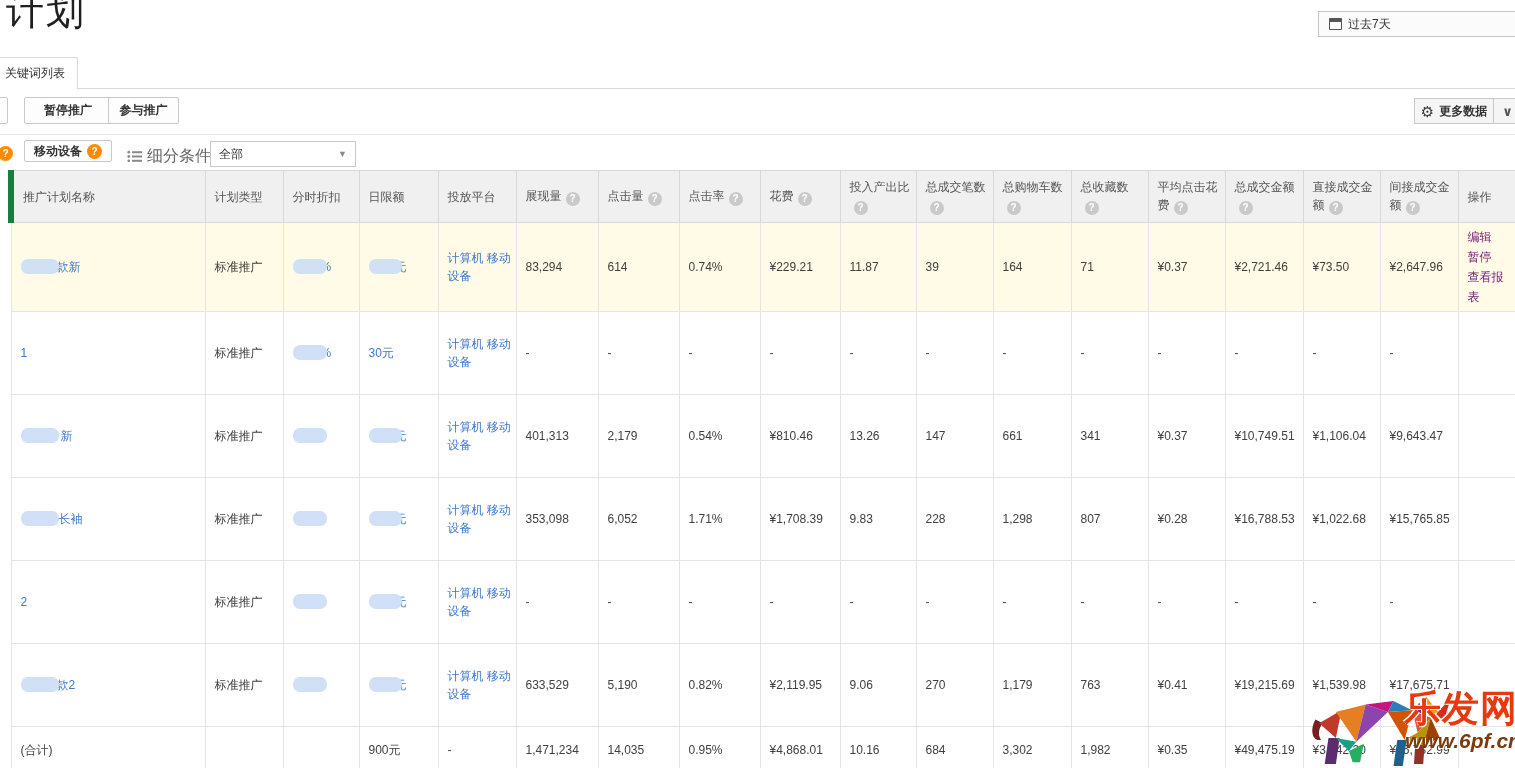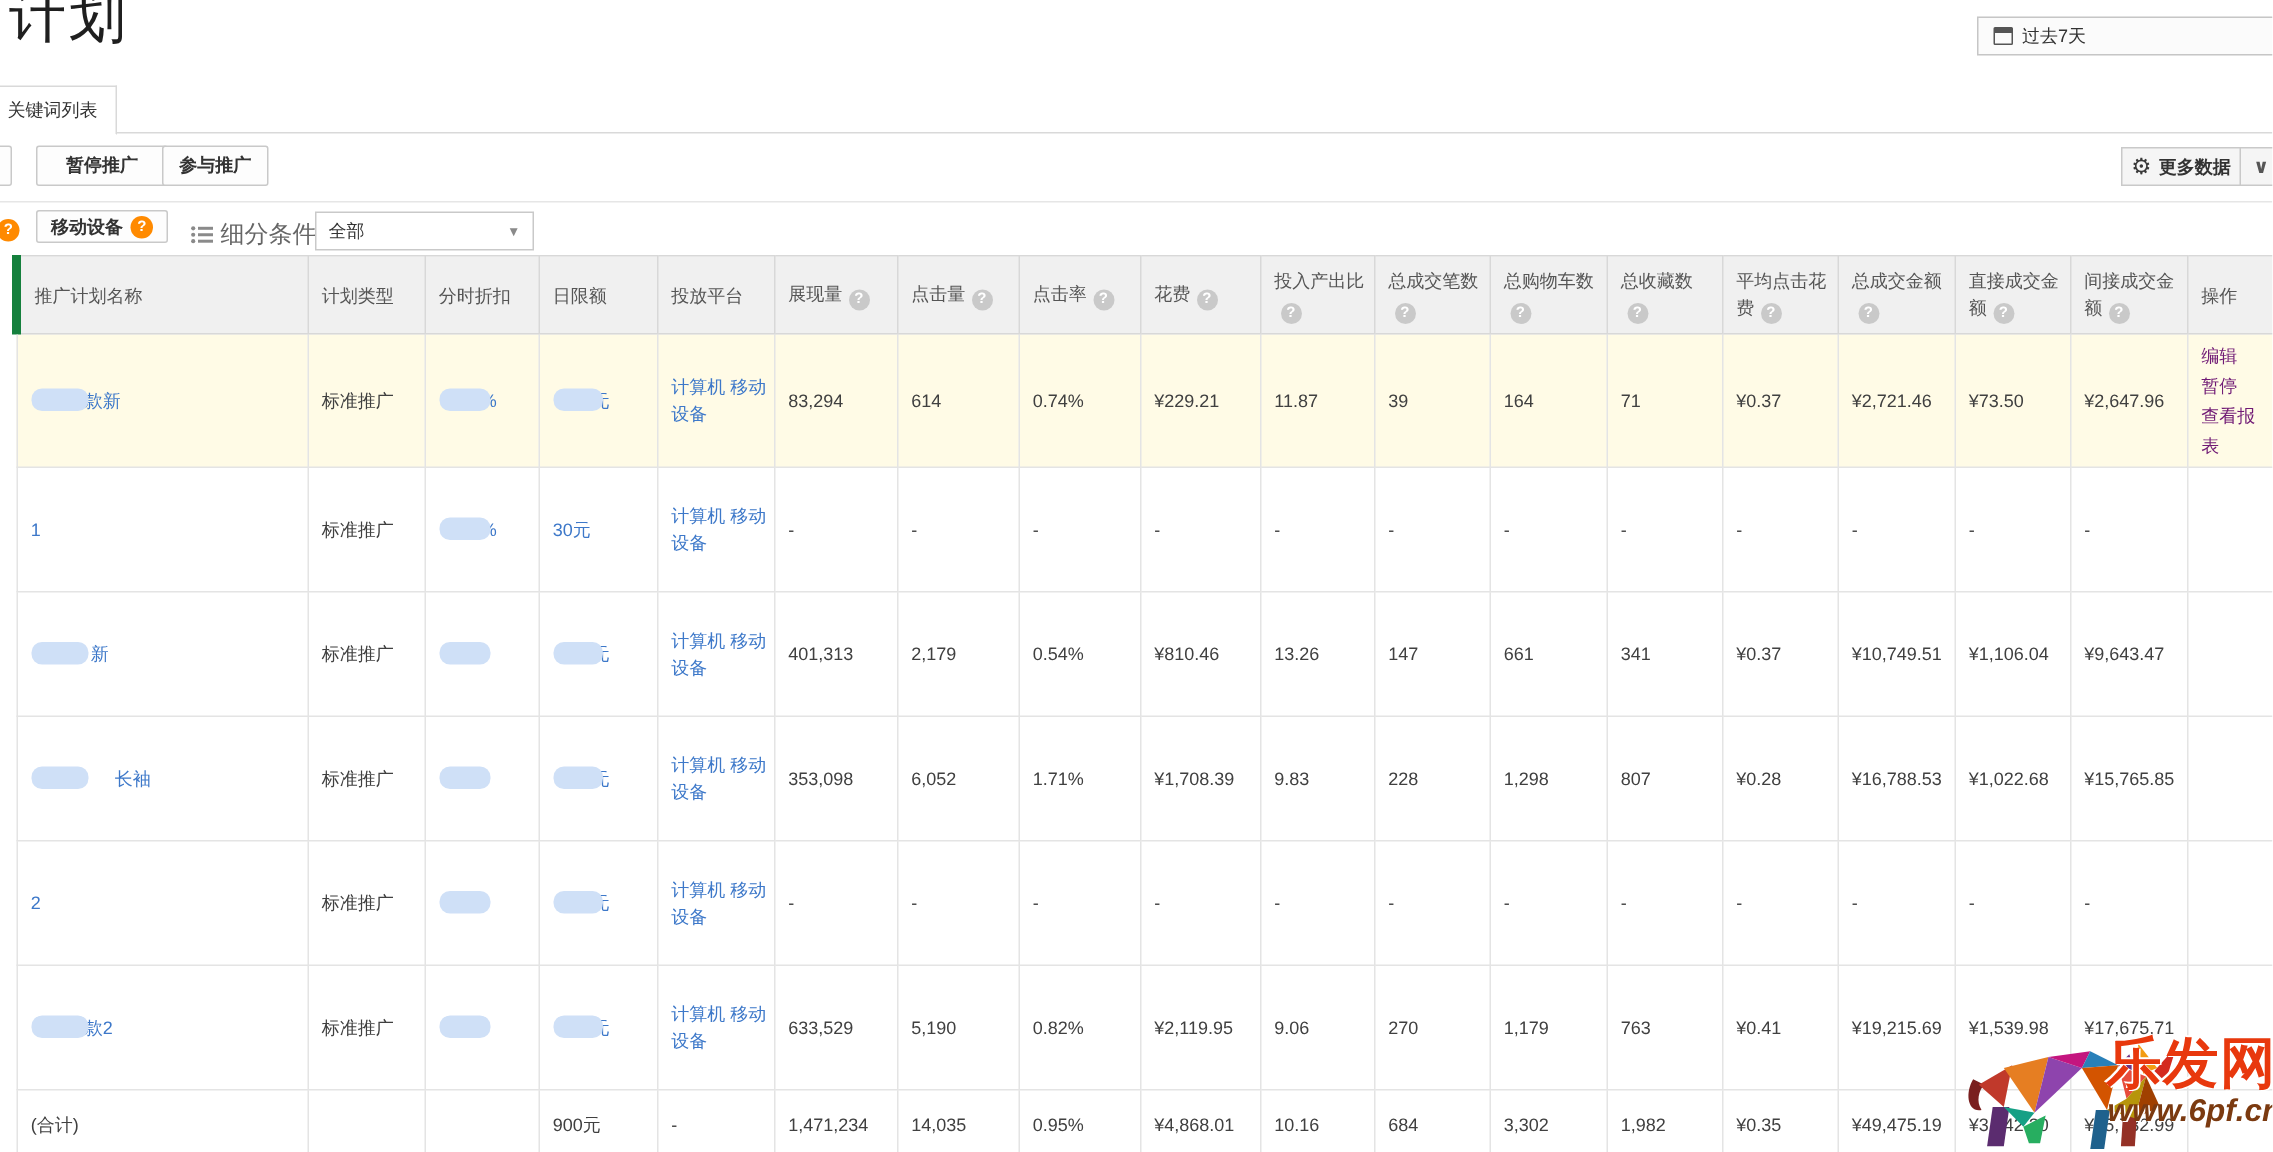--- a/index.html
+++ b/index.html
@@ -212,21 +212,21 @@
             <td><span>147</span></td>
             <td><span>661</span></td>
             <td><span>341</span></td>
             <td><span>¥0.37</span></td>
             <td><span>¥10,749.51</span></td>
             <td><span>¥1,106.04</span></td>
             <td><span>¥9,643.47</span></td>
             <td></td>
           </tr>
           <tr>
-            <td><span class="blob" style="width: 38px;"></span><a class="lnk" style="margin-left: 18px; font-family: Liberation Mono, monospace;">长袖</a></td>
+            <td><span class="blob" style="width: 38px;"></span><a class="lnk" style="margin-left: 0; font-family: Liberation Mono, monospace;">长袖</a></td>
             <td><span>标准推广</span></td>
             <td><span class="blob z" style="width: 34px;"></span></td>
             <td><span class="blob z" style="width: 33px;"></span><span class="lnk" style="margin-left: -7px;">元</span></td>
             <td><a class="lnk">计算机 移动设备</a></td>
             <td><span>353,098</span></td>
             <td><span>6,052</span></td>
             <td><span>1.71%</span></td>
             <td><span>¥1,708.39</span></td>
             <td><span>9.83</span></td>
             <td><span>228</span></td>

